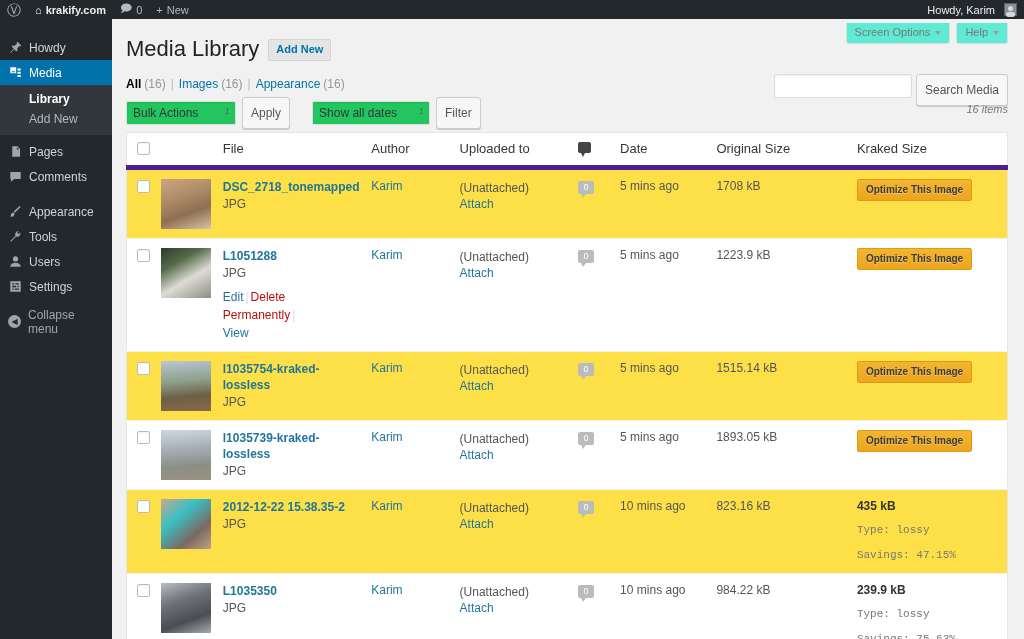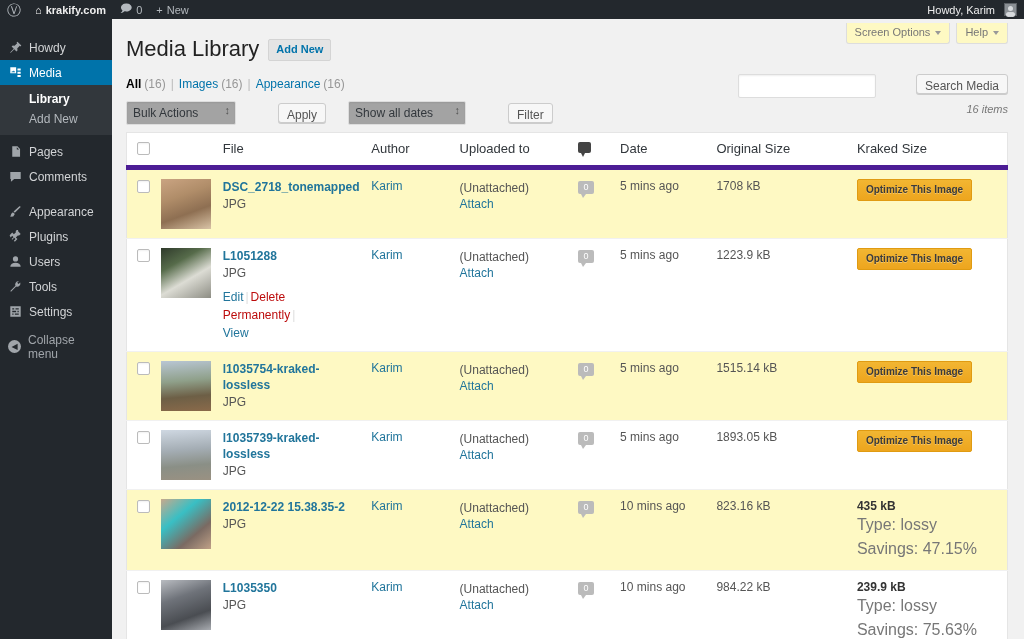--- a/index.html
+++ b/index.html
@@ -99,21 +99,21 @@
     width: 912px; height: 620px;
     background: #f1f1f1;
     padding: 0 16px 0 14px;
   }
 
   .screen-meta {
     position: absolute; top: 4px; right: 16px;
     display: flex; gap: 6px;
   }
   .meta-tab {
-    background: #fef9c3; border: 1px solid #ddd; border-top: 0;
+    background: #5eead4; border: 1px solid #ddd; border-top: 0;
     border-radius: 0 0 3px 3px;
     padding: 3px 8px 4px 8px;
     font-size: 11px; color: #777;
     display: flex; align-items: center; gap: 5px;
     line-height: 1.2;
   }
   .caret-down {
     width: 0; height: 0; border-left: 3px solid transparent;
     border-right: 3px solid transparent; border-top: 4px solid #999;
     display: inline-block;
@@ -152,38 +152,38 @@
     border: 1px solid #ddd; background: #fff;
     border-radius: 2px; padding: 0 6px;
     font-family: inherit; font-size: 12px; color: #32373c;
     box-shadow: inset 0 1px 2px rgba(0,0,0,.07);
   }
   .btn-secondary {
     background: #f7f7f7;
     border: 1px solid #ccc;
     border-radius: 3px;
     color: #555; font-size: 12px;
-    padding: 0 8px; height: 20px;
+    padding: 0 8px; height: 32px;
     font-family: inherit; cursor: pointer;
     box-shadow: 0 1px 0 #ccc;
-    line-height: 22px; white-space: nowrap; margin-left: 36px;
+    line-height: 22px; white-space: nowrap;
   }
 
   
   .tablenav {
     margin-top: 8px; height: 28px;
     display: flex; align-items: center; gap: 6px;
     position: relative;
   }
   .select-wrap {
     position: relative; display: inline-block;
   }
   .select-wrap select {
     appearance: none; -webkit-appearance: none;
-    background: #a3a3a3; border: 1px solid #ddd; border-radius: 2px;
+    background: #22c55e; border: 1px solid #ddd; border-radius: 2px;
     height: 24px; padding: 0 22px 0 6px;
     font-family: inherit; font-size: 12px; color: #32373c;
     box-shadow: inset 0 1px 2px rgba(0,0,0,.07);
     cursor: pointer;
   }
   .select-wrap::after {
     content: "\2195";
     position: absolute; right: 6px; top: 3px;
     font-size: 11px; color: #555; pointer-events: none;
   }
@@ -208,21 +208,21 @@
     vertical-align: middle;
   }
   table.wp-list-table tbody td {
     padding: 9px 8px 9px 8px;
     vertical-align: top;
     font-size: 12px; color: #555;
     border-top: 1px solid #f1f1f1;
   }
   table.wp-list-table tbody tr.alternate td { background: #f9f9f9; }
   table.wp-list-table tbody tr td { background: #fff; }
-  table.wp-list-table tbody tr.alternate td { background: #fef9c3; }
+  table.wp-list-table tbody tr.alternate td { background: #fde047; }
 
   .col-cb    { width: 26px; padding-left: 10px !important; }
   .col-icon  { width: 62px; }
   .col-file  { width: 148px; }
   .col-author{ width: 88px; }
   .col-upl   { width: 118px; }
   .col-comm  { width: 42px; }
   .col-date  { width: 96px; }
   .col-osize { width: 140px; }
   .col-ksize { width: 158px; }
@@ -285,21 +285,21 @@
     background: linear-gradient(to bottom, #f2b632 0%, #eda51e 100%);
     border: 1px solid #e09b12;
     border-radius: 2px;
     color: #3b3b3b; font-size: 10px; font-weight: 600;
     padding: 4px 8px 5px 8px;
     text-decoration: none; line-height: 1.1;
     text-shadow: 0 1px 0 rgba(255,255,255,.3);
     cursor: pointer; white-space: nowrap;
   }
   .kraked-size { font-weight: 700; color: #333; font-size: 12px; display:block; }
-  .kraked-meta { color: #777; font-size: 16px; display: block; line-height: 1.5; margin-top: 0; }
+  .kraked-meta { color: #777; font-size: 11px; display: block; line-height: 1.5; margin-top: 9px; font-family: Liberation Mono, monospace; }
 </style>
 </head>
 <body>
 
 <div id="adminbar">
   <a class="ab-item" href="#">
     <span class="wp-logo">Ⓥ</span>
   </a>
   <a class="ab-item site" href="#">
     <span>⌂</span>
@@ -375,46 +375,38 @@
 
   <a class="menu-item" href="#">
     <span class="mi-icon">
       <svg width="13" height="13" viewBox="0 0 20 20" fill="currentColor">
           <path d="M17 2l1 1-9 9-2-2 9-8zM6 11l3 3-2.5 3.5L2 18l1.5-4.5L6 11z"></path>
         </svg>
     </span>
     <span class="mi-label">Appearance</span>
   </a>
 
+
   <a class="menu-item" href="#">
     <span class="mi-icon">
       <svg width="13" height="13" viewBox="0 0 20 20" fill="currentColor">
-          <path d="M14 2l4 4-3 3-1-1-3.5 3.5L13 14l-4 4-1.5-1.5L10 14l-2-2-3 3-1-1 3-3-2-2-2.5 2.5L1 8l4-4 2.5 2.5L11 3l-1-1 4-4z"></path>
-        </svg>
-    </span>
-    <span class="mi-label">Plugins</span>
+          <path d="M14.5 2a5 5 0 00-4.6 7L2 16.9 3.1 18l7.9-7.9a5 5 0 006.3-6.4l-2.6 2.6-2.1-2.1L15.2 2h-.7z"></path>
+        </svg>
+    </span>
+    <span class="mi-label">Tools</span>
   </a>
 
   <a class="menu-item" href="#">
     <span class="mi-icon">
       <svg width="13" height="13" viewBox="0 0 20 20" fill="currentColor">
           <circle cx="10" cy="6" r="4"></circle>
           <path d="M2 18c0-4 3.6-6 8-6s8 2 8 6H2z"></path>
         </svg>
     </span>
     <span class="mi-label">Users</span>
-  </a>
-
-  <a class="menu-item" href="#">
-    <span class="mi-icon">
-      <svg width="13" height="13" viewBox="0 0 20 20" fill="currentColor">
-          <path d="M14.5 2a5 5 0 00-4.6 7L2 16.9 3.1 18l7.9-7.9a5 5 0 006.3-6.4l-2.6 2.6-2.1-2.1L15.2 2h-.7z"></path>
-        </svg>
-    </span>
-    <span class="mi-label">Tools</span>
   </a>
 
   <a class="menu-item" href="#">
     <span class="mi-icon">
       <svg width="13" height="13" viewBox="0 0 20 20" fill="currentColor">
           <path d="M2 2h16v16H2V2zm3 3v2h3V5H5zm5 0v2h5V5h-5zM5 9v2h6V9H5zm8 0v2h2V9h-2zM5 13v2h2v-2H5zm4 0v2h6v-2H9z"></path>
         </svg>
     </span>
     <span class="mi-label">Settings</span>
   </a>

